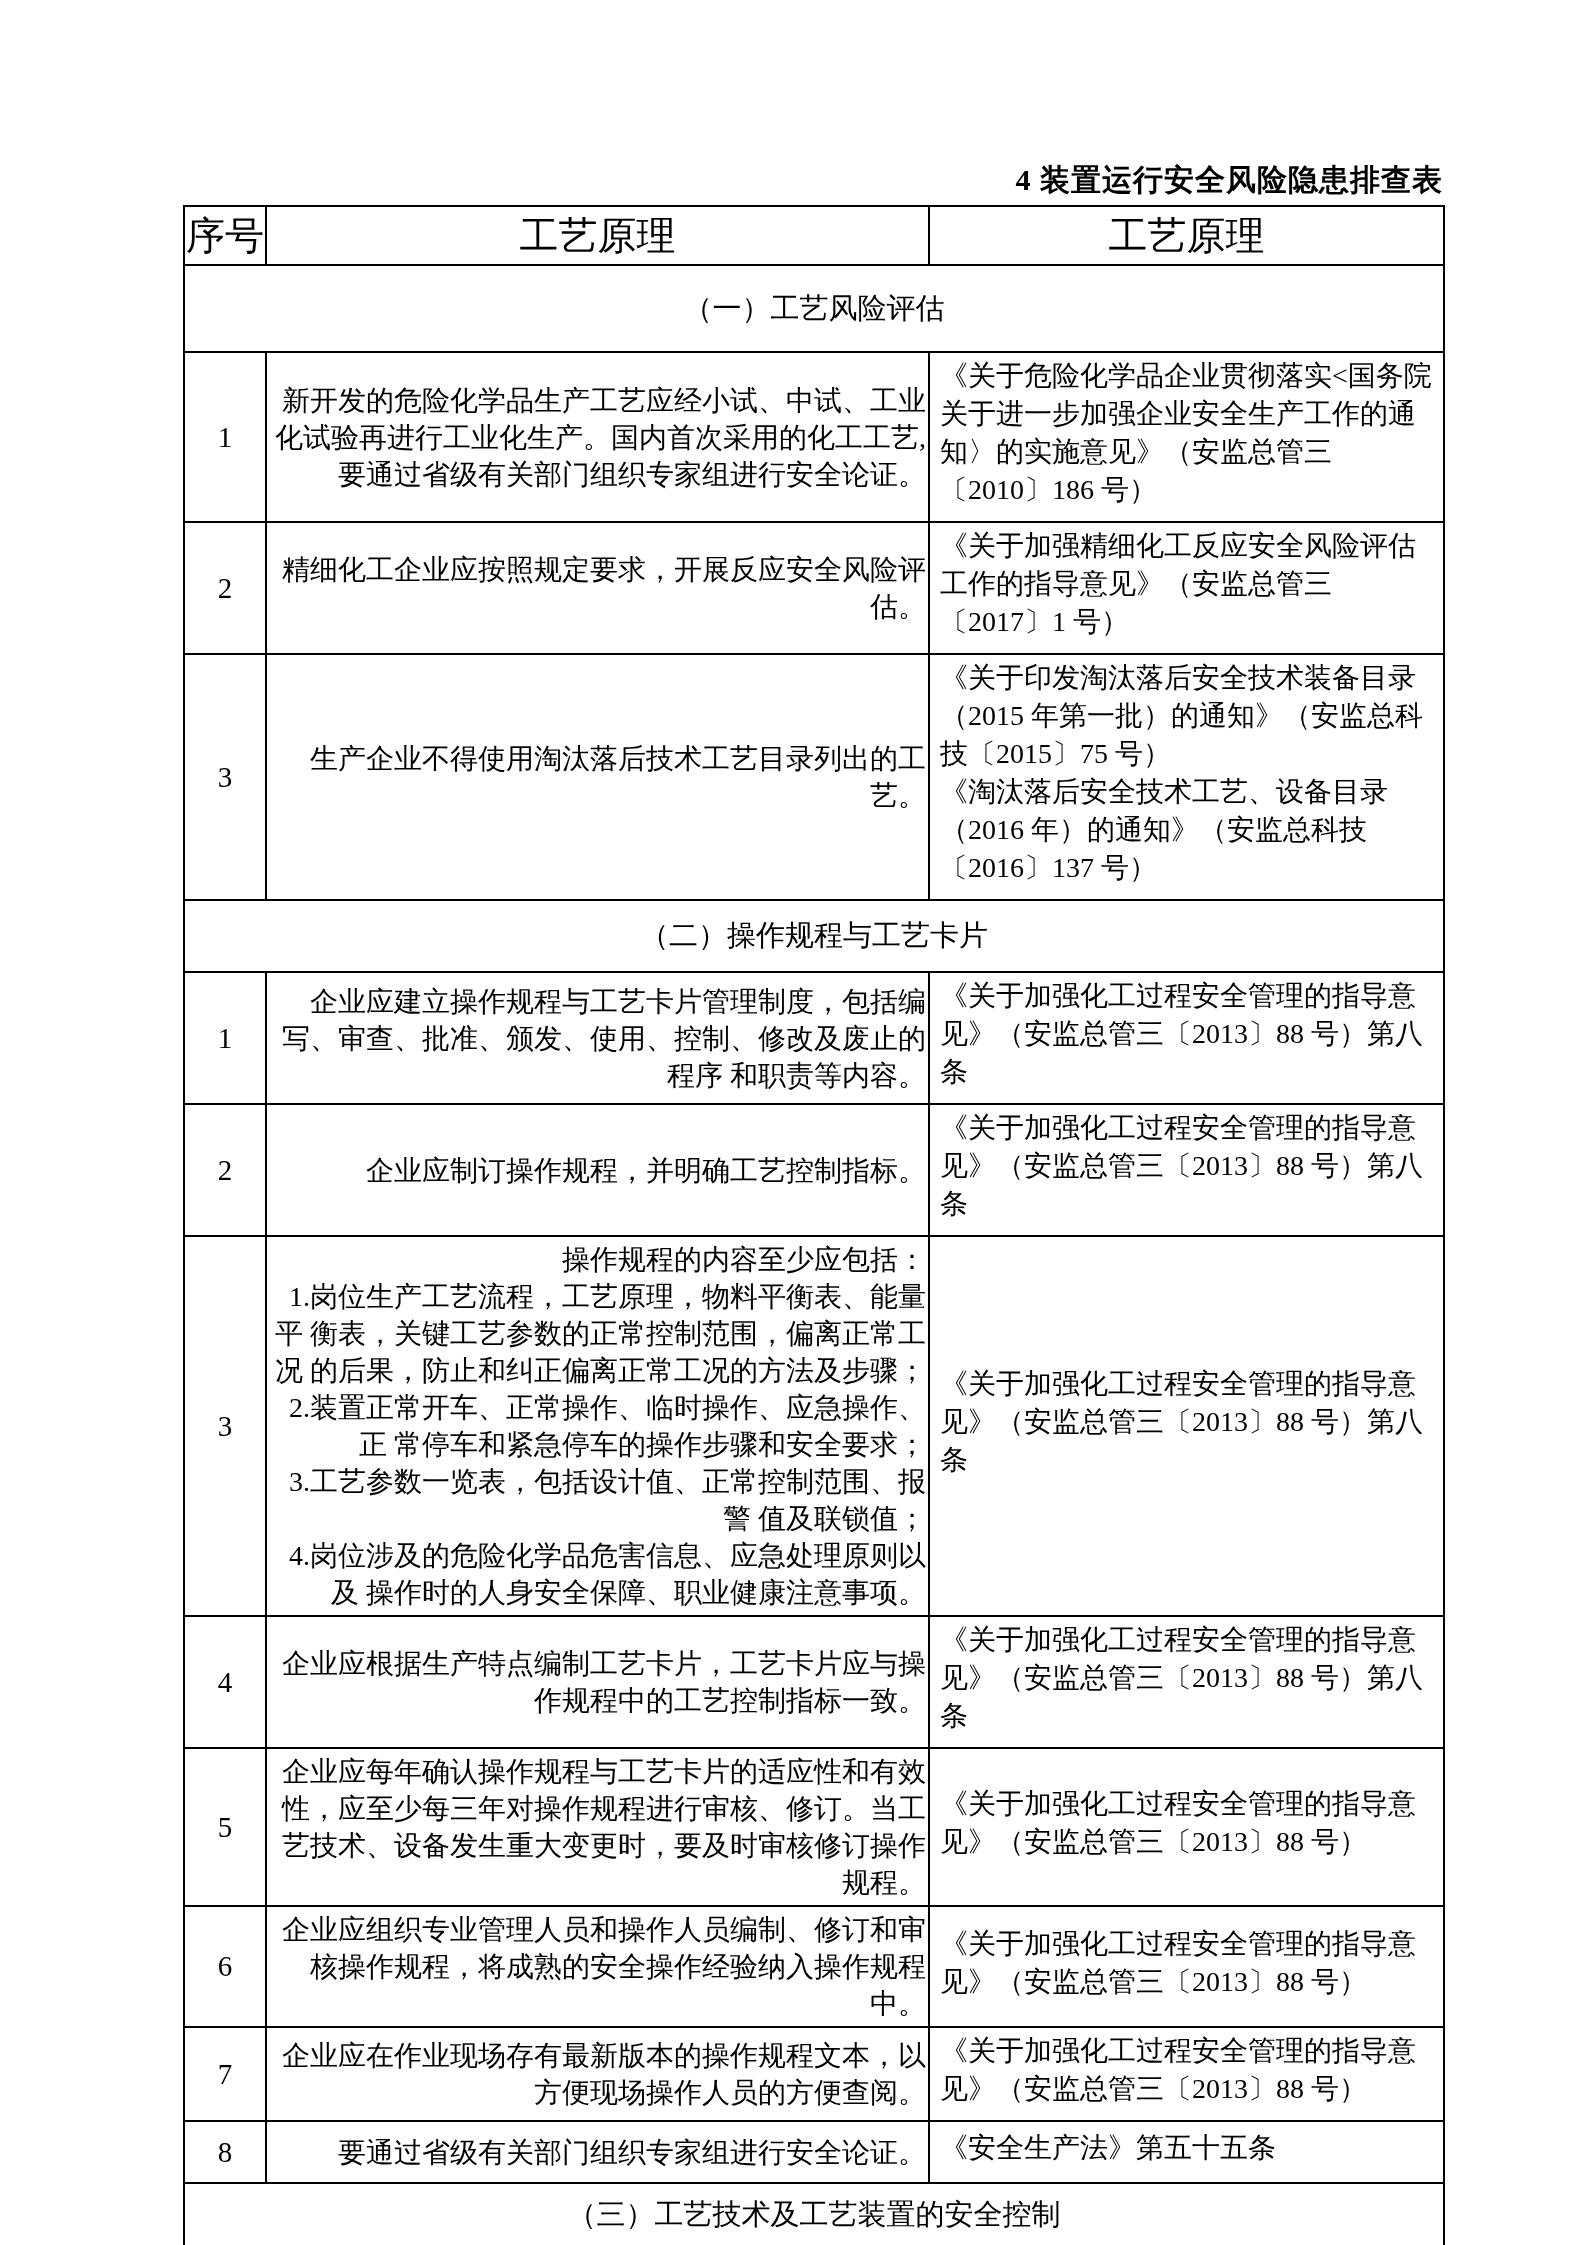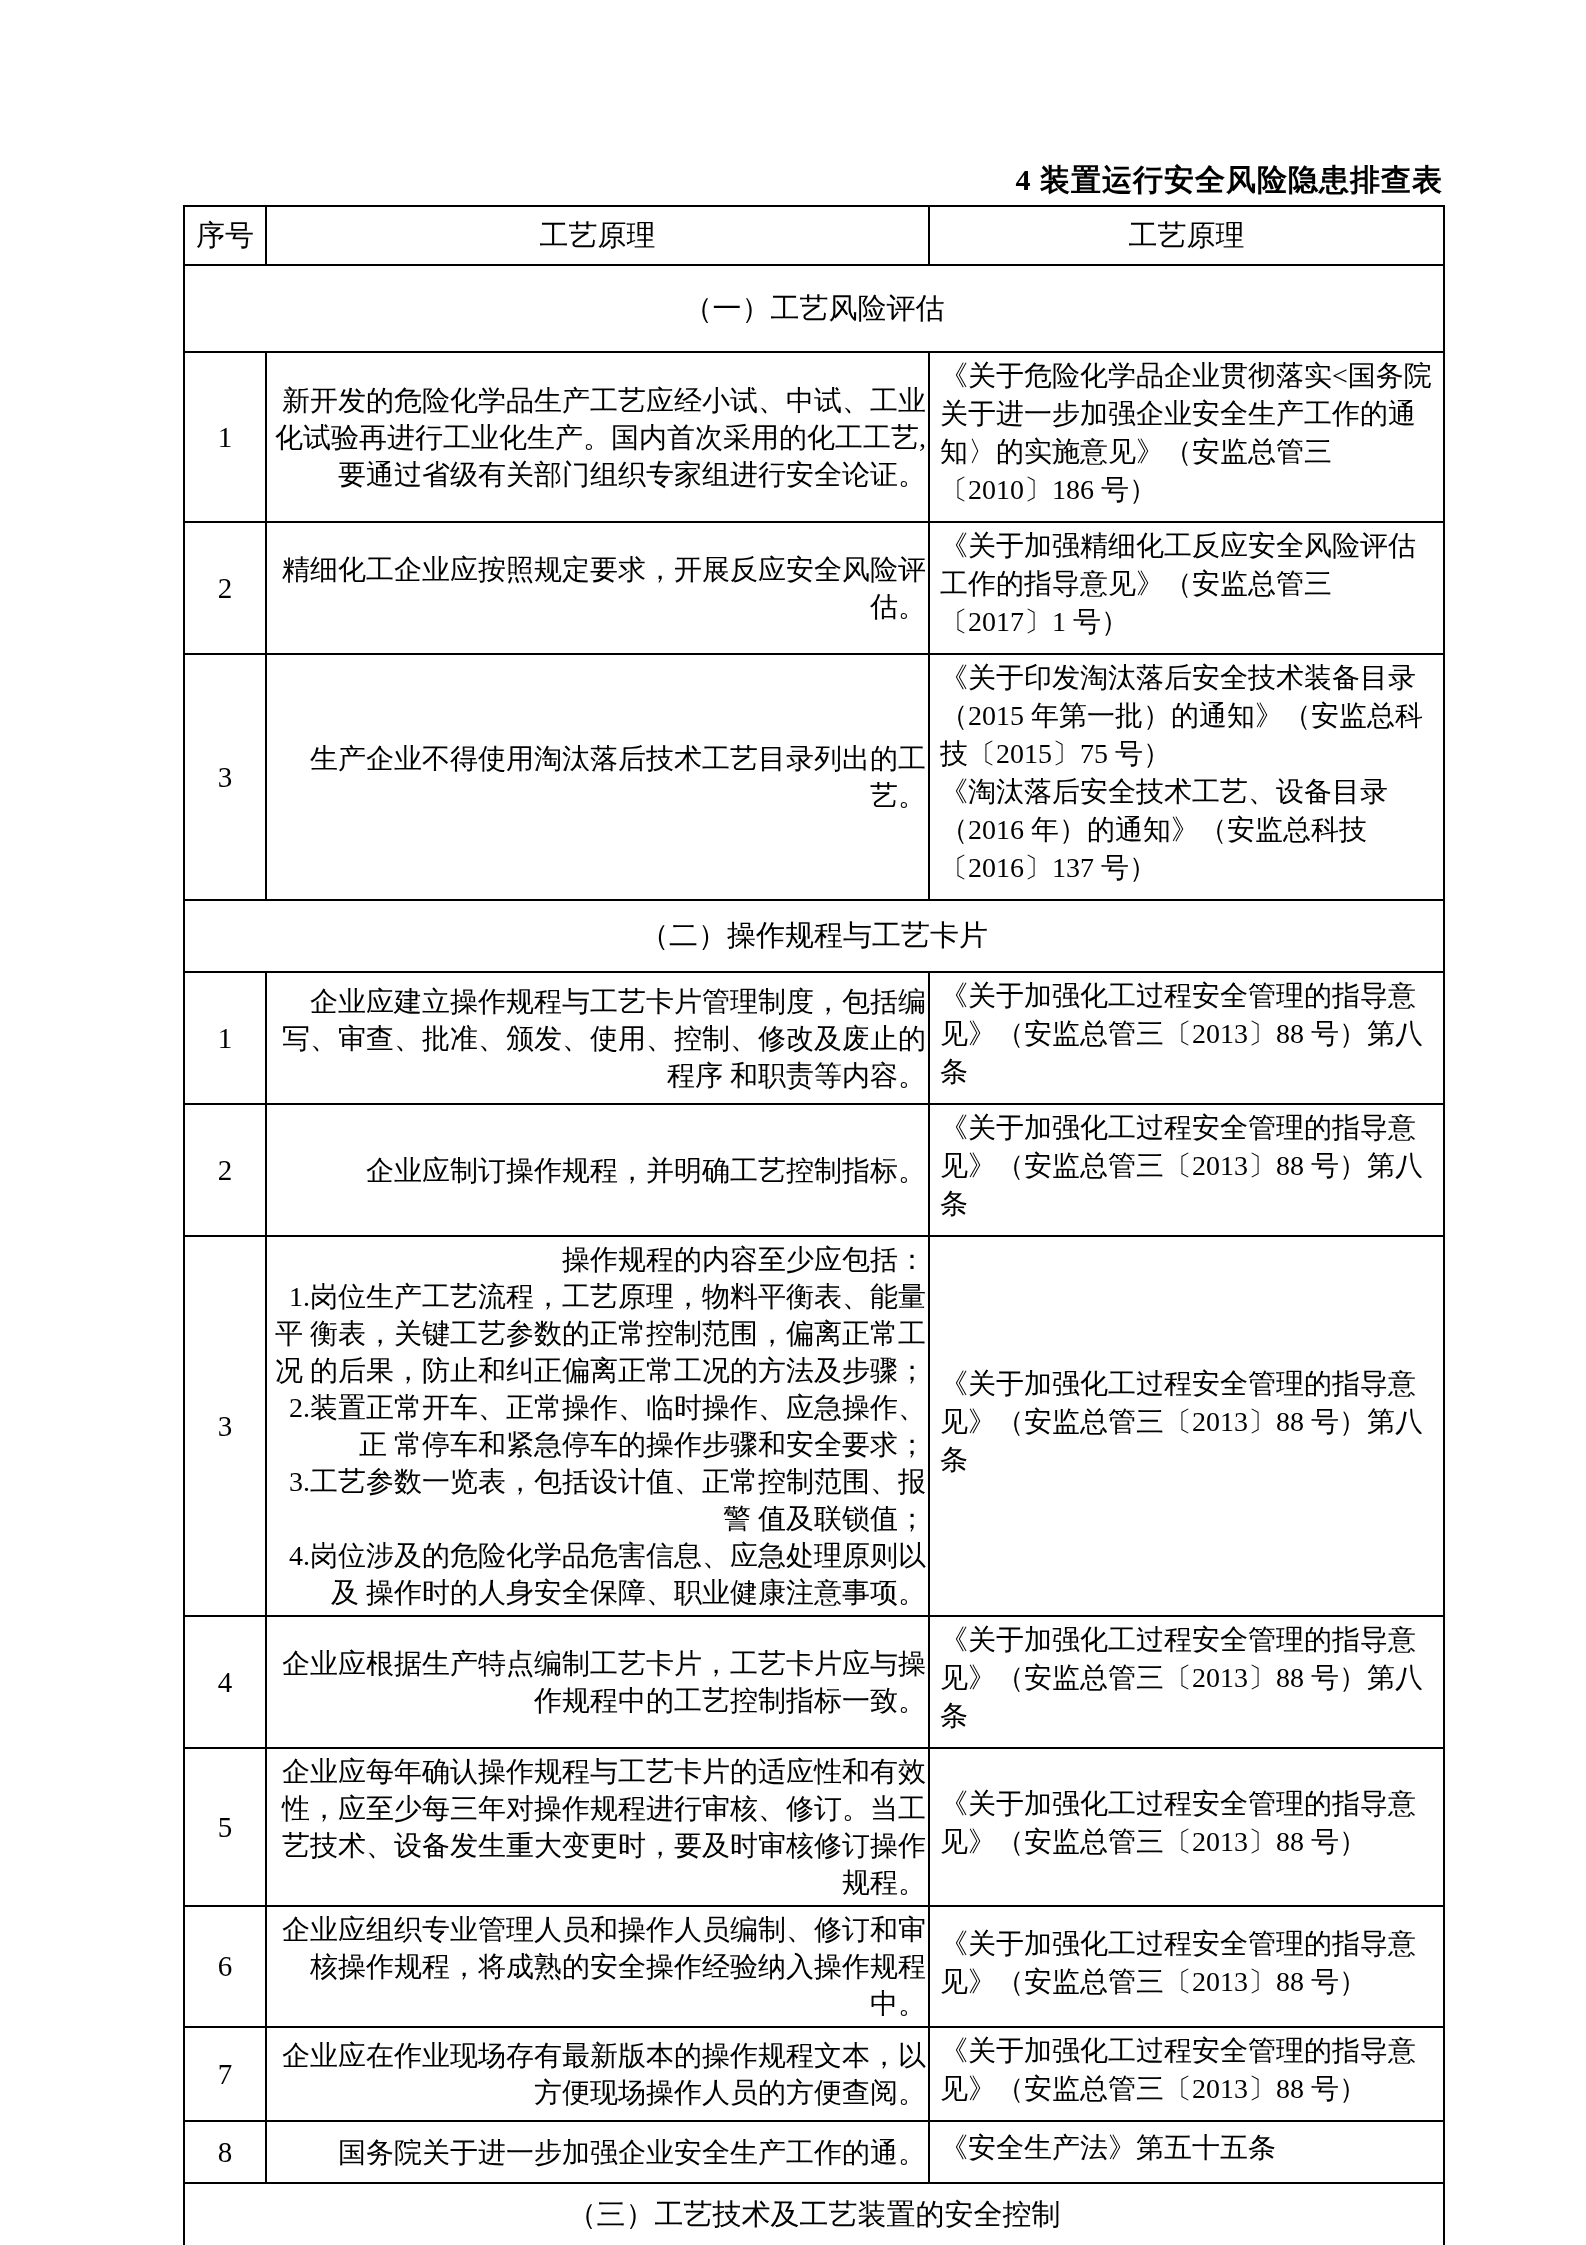--- a/index.html
+++ b/index.html
@@ -34,21 +34,21 @@
     table-layout: fixed;
   }
   table.inspection th,
   table.inspection td {
     border: 2px solid #000000;
     vertical-align: middle;
     overflow: hidden;
   }
   th.h-cell {
     font-weight: normal;
-    font-size: 29px;
+    font-size: 39px;
     text-align: center;
     padding: 0;
   }
   td.section-title {
     text-align: center;
     font-size: 29px;
     padding: 5px;
   }
   td.cell-no {
     text-align: center;
@@ -147,21 +147,21 @@
           <td class="cell-content">企业应组织专业管理人员和操作人员编制、修订和审 核操作规程，将成熟的安全操作经验纳入操作规程中。</td>
           <td class="cell-basis">《关于加强化工过程安全管理的指导意 见》（安监总管三〔2013〕88 号）</td>
         </tr>
         <tr style="height: 73px;">
           <td class="cell-no">7</td>
           <td class="cell-content">企业应在作业现场存有最新版本的操作规程文本，以 方便现场操作人员的方便查阅。</td>
           <td class="cell-basis">《关于加强化工过程安全管理的指导意 见》（安监总管三〔2013〕88 号）</td>
         </tr>
         <tr style="height: 62px;">
           <td class="cell-no">8</td>
-          <td class="cell-content">国务院关于进一步加强企业安全生产工作的通。</td>
+          <td class="cell-content">要通过省级有关部门组织专家组进行安全论证。</td>
           <td class="cell-basis">《安全生产法》第五十五条</td>
         </tr>
         <tr style="height: 64px;">
           <td colspan="3" class="section-title">（三）工艺技术及工艺装置的安全控制</td>
         </tr>
         <tr style="height: 74px;">
           <td class="cell-no">1</td>
           <td class="cell-content">企业涉及重点监管的危险化工工艺装置，应装设自动 化控制系统。</td>
           <td class="cell-basis">《关于开展提升危险化学品领域本质安全水平专项行动的通知〉X 安监总管三〔2012〕</td>
         </tr>

